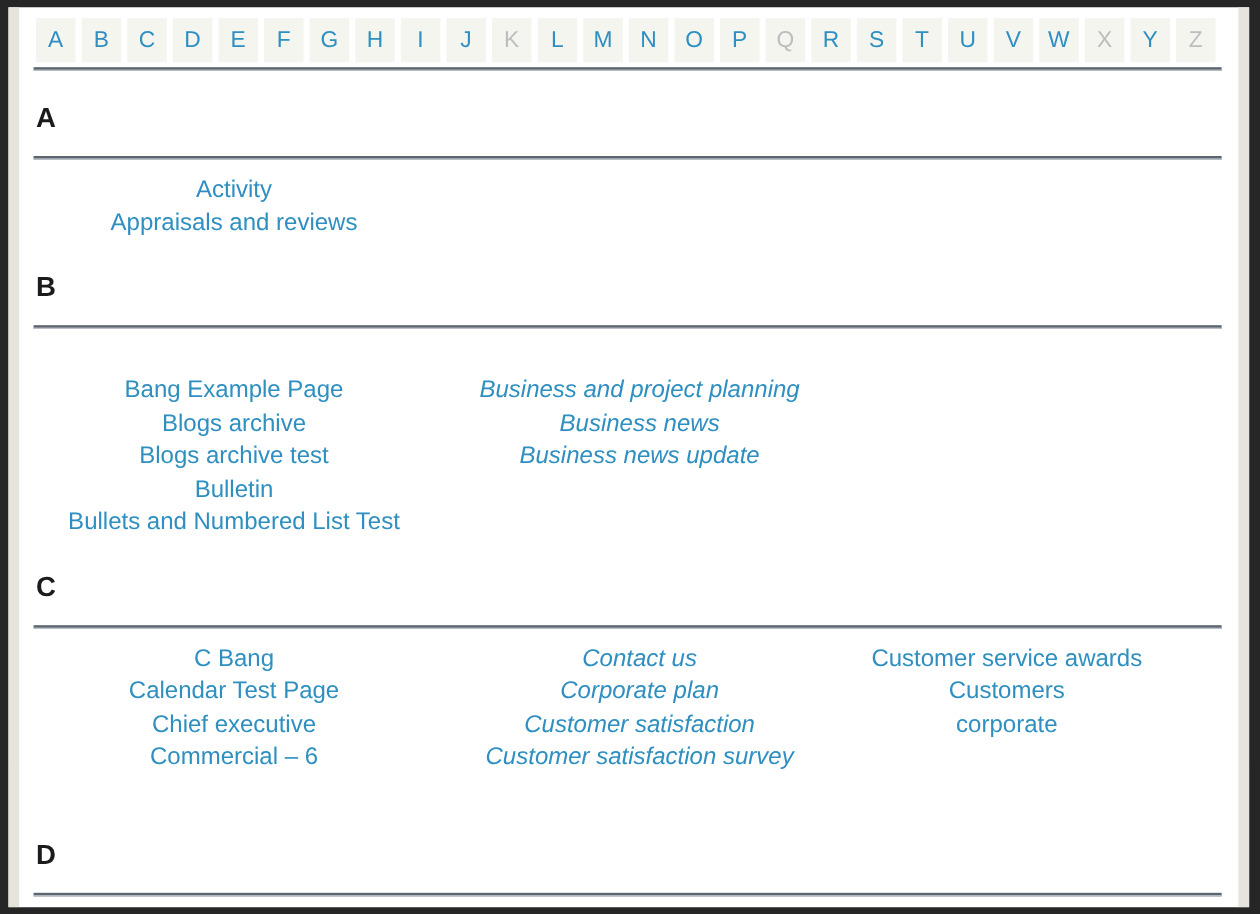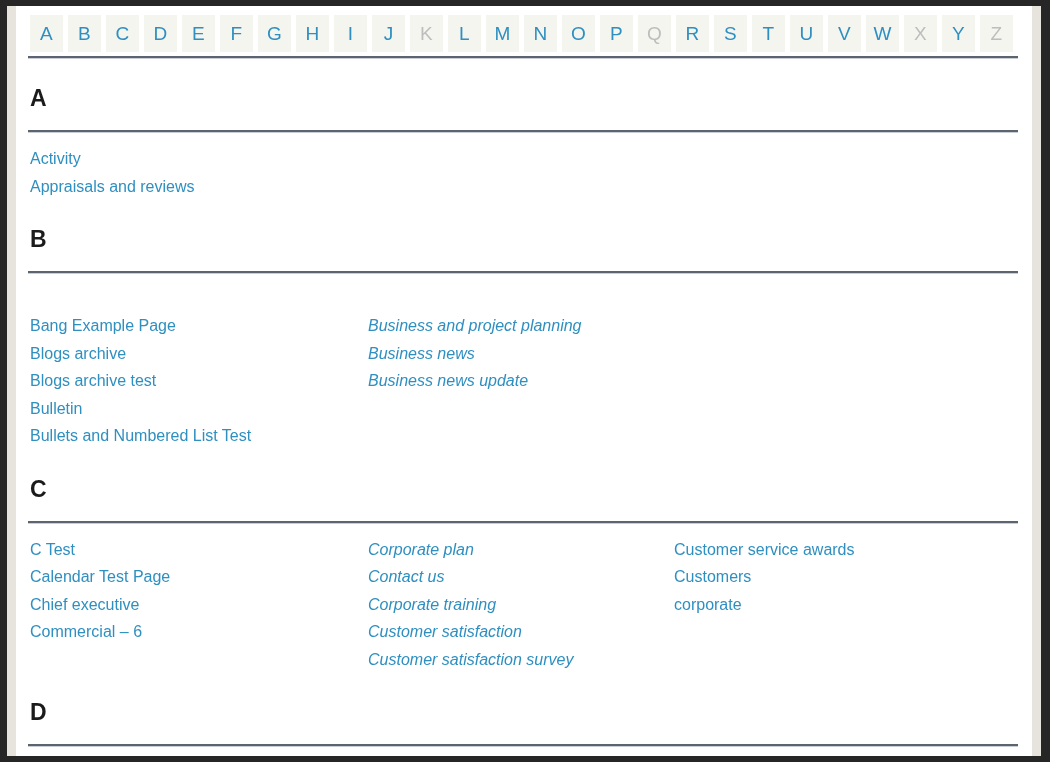--- a/index.html
+++ b/index.html
@@ -113,24 +113,25 @@
     position: absolute;
     top: 0;
   }
   .col-1 { left: 2px;   width: 330px; }
   .col-2 { left: 340px; width: 330px; font-style: italic; }
   .col-3 { left: 646px; width: 330px; }
 
   .entry {
     display: block;
     color: #2e8fc0;
-    font-size: 16px;
+    font-size: 20px;
     line-height: 27.5px;
     text-decoration: none;
     white-space: nowrap;
+    text-align: center;
   }
 </style>
 </head>
 <body>
 
 <div id="screen">
   <div id="page">
 
     <nav class="alpha-nav">
         <a class="alpha-tile">A</a>
@@ -193,29 +194,28 @@
               <a class="entry">Business news update</a>
             </div>
             <div class="col col-3"></div>
           </div>
         </section>
         <section class="section">
           <h2 class="section-letter">C</h2>
           <div class="section-rule"></div>
           <div class="section-cols" style="height: 137.5px;">
             <div class="col col-1">
-              <a class="entry">C Test</a>
+              <a class="entry">C Bang</a>
               <a class="entry">Calendar Test Page</a>
               <a class="entry">Chief executive</a>
               <a class="entry">Commercial – 6</a>
             </div>
             <div class="col col-2">
+              <a class="entry">Contact us</a>
               <a class="entry">Corporate plan</a>
-              <a class="entry">Contact us</a>
-              <a class="entry">Corporate training</a>
               <a class="entry">Customer satisfaction</a>
               <a class="entry">Customer satisfaction survey</a>
             </div>
             <div class="col col-3">
               <a class="entry">Customer service awards</a>
               <a class="entry">Customers</a>
               <a class="entry">corporate</a>
             </div>
           </div>
         </section>

